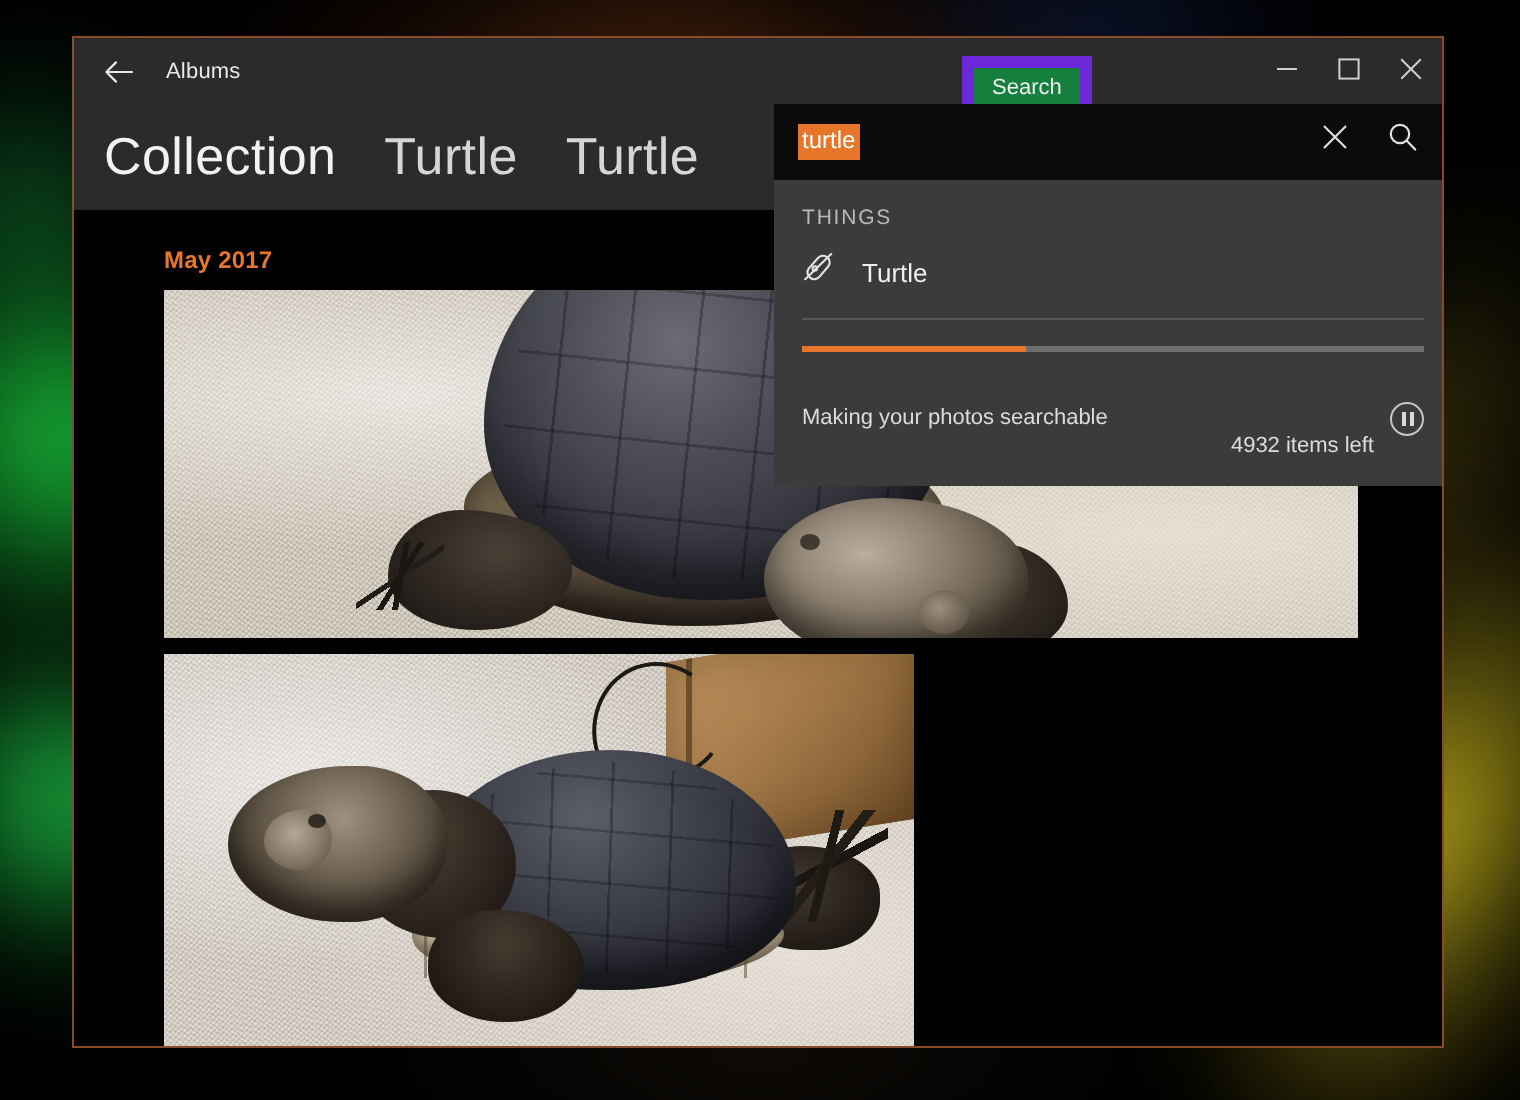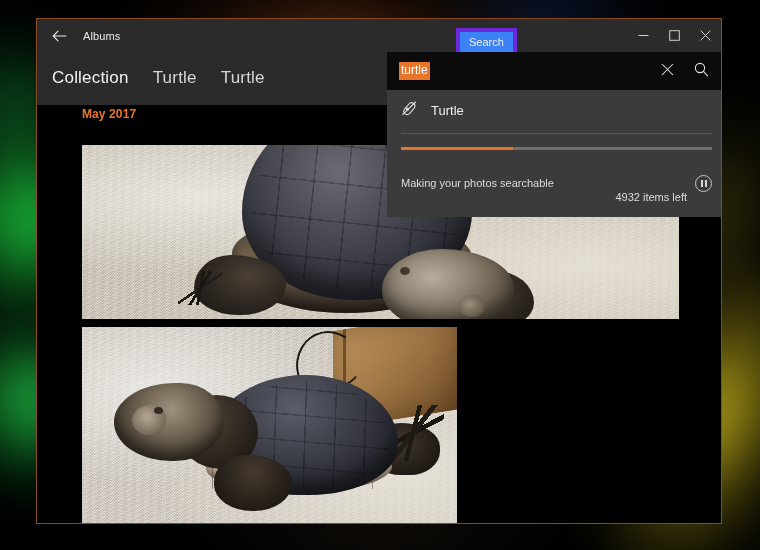--- a/index.html
+++ b/index.html
@@ -109,58 +109,58 @@
   }
   .cap-btn {
     width: 31px; height: 34px;
     display: flex; align-items: center; justify-content: center;
     color: #cfcfcf;
   }
 
   
   #search-tooltip {
     position: absolute;
-    left: 419px; top: 9px;
+    left: 444px; top: 9px;
     padding: 4px 9px 5px 9px;
-    background: #3b82f6;
-    border: 4px solid #6d28d9;
+    background: #15803d;
+    border: 6px solid #6d28d9;
     color: #f0f0f0;
     font-size: 11px;
     line-height: 13px;
     z-index: 40;
   }
 
   
   #navbar {
     height: 52px;
     background: #2b2b2b;
     display: flex;
     align-items: center;
     padding-left: 15px;
     gap: 24px;
   }
   .nav-tab {
-    font-size: 17px;
+    font-size: 26px;
     color: #d6d6d6;
     font-weight: 300;
     letter-spacing: .2px;
     padding-bottom: 2px;
   }
   .nav-tab.active { color: #f2f2f2; }
 
   
   #content {
     position: relative;
     height: 420px;
     background: #000;
     overflow: hidden;
   }
   #date-label {
     position: absolute;
-    left: 45px; top: 2px;
+    left: 45px; top: 18px;
     color: #e8762a;
     font-size: 12px;
     font-weight: bold;
     letter-spacing: .1px;
   }
 
   .photo {
     position: absolute;
     overflow: hidden;
   }
@@ -613,20 +613,21 @@
           <span>
             <svg width="15" height="15" viewBox="0 0 15 15" fill="none" stroke="currentColor" stroke-width="1.1">
               <circle cx="6" cy="6" r="4.6"></circle>
               <path d="M9.4 9.4 L13.6 13.8" stroke-linecap="round"></path>
             </svg>
           </span>
         </div>
       </div>
 
       <div id="search-results">
+        <div id="things-label">THINGS</div>
 
         <div id="result-row">
           <span>
             <svg width="17" height="17" viewBox="0 0 17 17" fill="none" stroke="#e4e4e4" stroke-width="1.05">
               <path d="M3.4 9.2 L8.0 4.0 A3.3 3.3 0 0 1 13.0 8.4 L8.9 13.2 A3.4 3.4 0 0 1 3.4 9.2 Z"></path>
               <circle cx="6.4" cy="9.2" r="1.1"></circle>
               <path d="M1.6 14.6 L14.6 2.0" stroke-linecap="round"></path>
             </svg>
           </span>
           <span id="result-label">Turtle</span>

